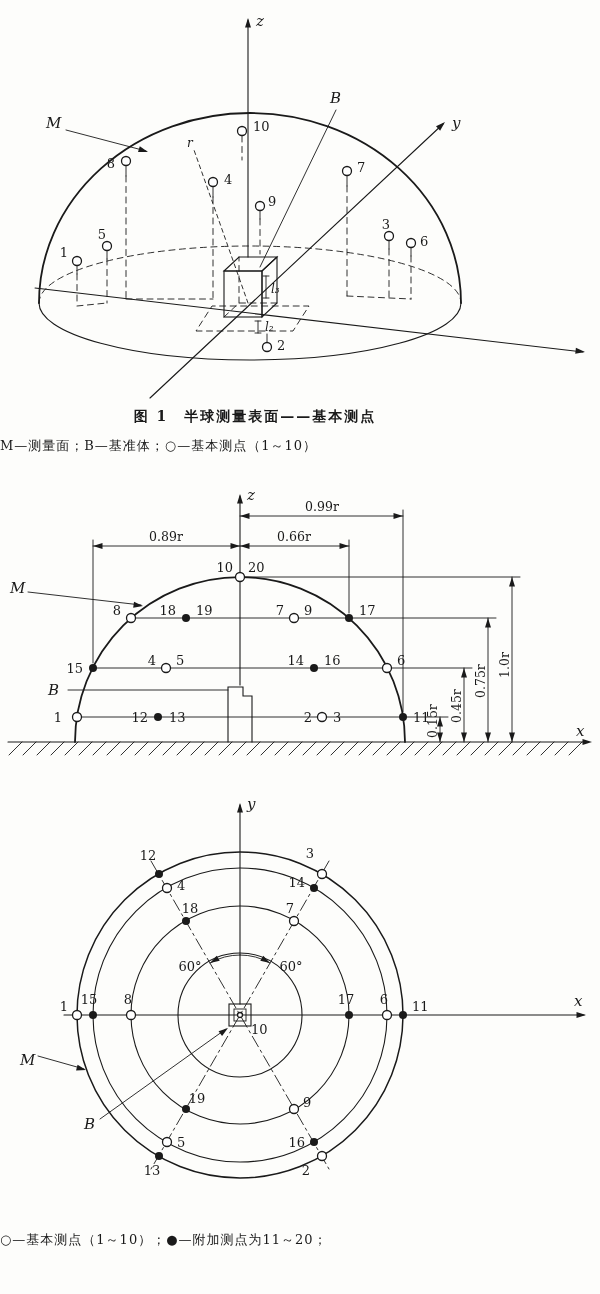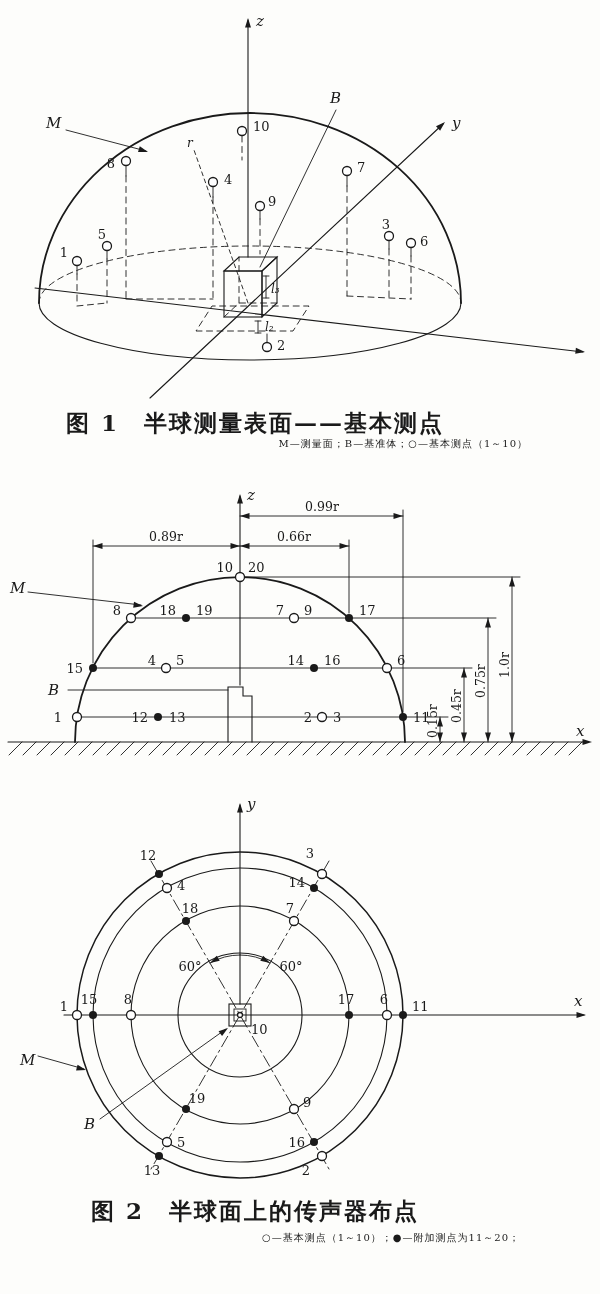--- a/index.html
+++ b/index.html
@@ -16,22 +16,22 @@
   .sdash{stroke-dasharray:4 3.5;}
   .dashdot{stroke-dasharray:12 4 2.5 4;}
   .t{font-family:"DejaVu Serif",serif;font-size:13px;fill:#1a1a1a;}
   .ti{font-family:"DejaVu Serif",serif;font-style:italic;font-size:15px;fill:#1a1a1a;}
   .ts{font-family:"DejaVu Serif",serif;font-style:italic;font-size:12px;fill:#1a1a1a;}
   .dimt{font-family:"DejaVu Serif",serif;font-size:12.5px;fill:#1a1a1a;}
   .od{fill:#ffffff;stroke:#1a1a1a;stroke-width:1.3;}
   .fd{fill:#1a1a1a;stroke:none;}
   .ah{fill:#1a1a1a;stroke:none;}
   .cap{position:absolute;left:0;width:510px;text-align:center;
-       font-weight:bold;font-size:23px;letter-spacing:2px;}
-  .leg{position:absolute;left:8px;width:520px;text-align:right;font-size:10px;letter-spacing:1px;}
+       font-weight:bold;font-size:14px;letter-spacing:2px;}
+  .leg{position:absolute;left:0;width:520px;text-align:left;font-size:13px;letter-spacing:1px;}
   .legw{width:512px;}
   #fig1-caption{top:408px;}
   #fig1-legend{top:437px;}
   #fig2-caption{top:1196px;}
   #fig2-legend1{top:1231px;}
   #fig2-legend2{top:1263px;}
 </style>
 </head>
 <body>
 
@@ -349,16 +349,15 @@
 
       <circle class="od" cx="294" cy="319" r="4.5"></circle>
       <text class="t" x="303" y="317">9</text>
       <circle class="fd" cx="314" cy="352" r="4"></circle>
       <text class="t" x="305" y="357" text-anchor="end">16</text>
       <circle class="od" cx="322" cy="366" r="4.5"></circle>
       <text class="t" x="306" y="385" text-anchor="middle">2</text>
     </g>
   </svg>
 
-  <div class="cap" id="fig2-caption">图 2　半球面上的传声器布点</div>
   <div class="leg legw" id="fig2-legend1">○—基本测点（1～10）；●—附加测点为11～20；</div>
 
 </div>
 
 </body></html>

